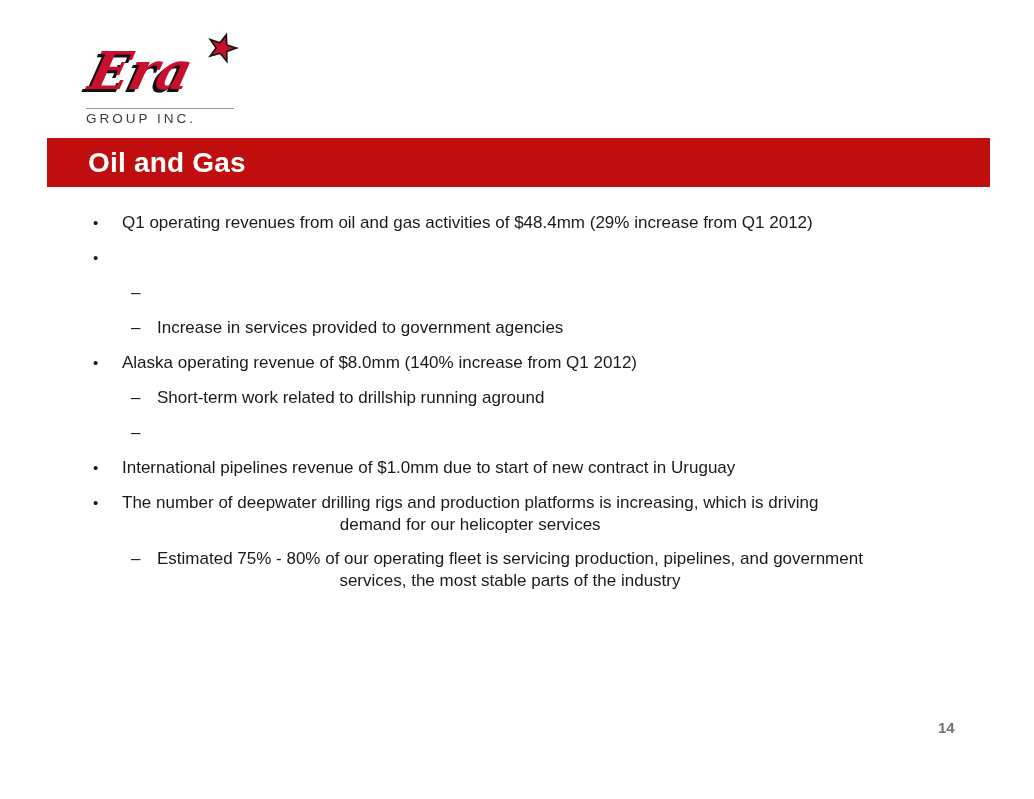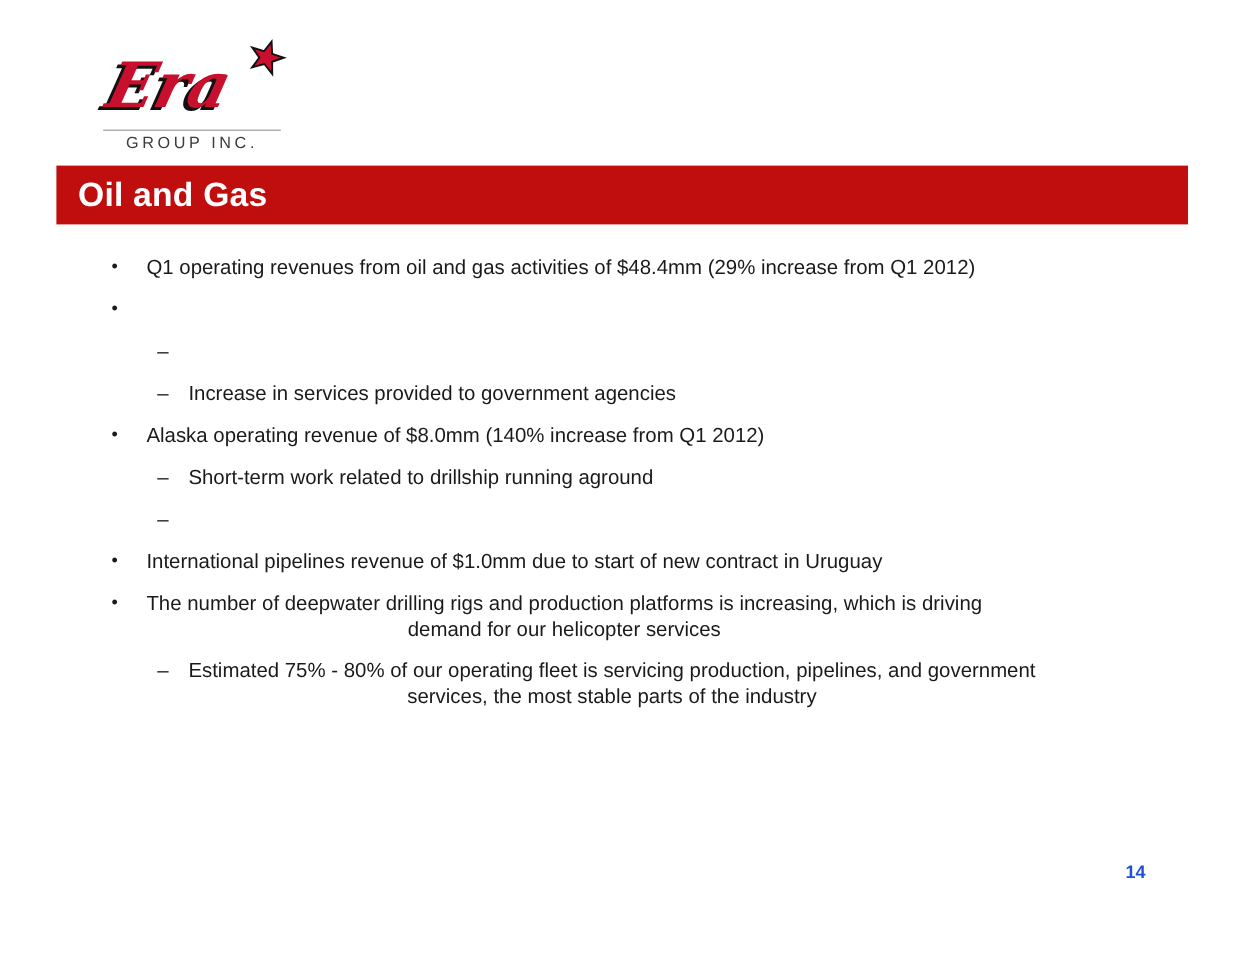--- a/index.html
+++ b/index.html
@@ -14,35 +14,35 @@
   .slide { position: absolute; inset: 0; background: #ffffff; }
 
   
   .logo { position: absolute; left: 76px; top: 30px; width: 168px; }
   .logo-script { display: block; }
   .logo-rule {
     border: 0; border-top: 1.5px solid #9b9b9b;
     margin: 0 0 2px 10px; width: 148px; height: 0;
   }
   .logo-sub {
-    margin-left: 10px; width: 148px; text-align: center;
+    margin-left: 10px; width: 148px; 
     font-size: 13.5px; letter-spacing: 3px; font-weight: 500;
     color: #3b3b3b; white-space: nowrap;
   }
 
   
   .banner {
     position: absolute; left: 47px; top: 138px;
     width: 943px; height: 49px;
     background: #c00d0d;
     display: flex; align-items: center;
   }
   .banner-title {
     color: #ffffff; font-weight: bold; font-size: 28px;
-    padding-left: 18px; letter-spacing: 0.2px;
+    padding-left: 41px; letter-spacing: 0.2px;
   }
 
   
   .content { position: absolute; left: 0; top: 212px; width: 100%; }
   .bullet { display: flex; align-items: flex-start; margin-top: 13px; }
   .bullet:first-child { margin-top: 0; }
   .bullet .marker {
     flex: 0 0 auto; font-size: 17px; line-height: 22px; color: #1a1a1a;
   }
   .bullet .btext {
@@ -51,21 +51,21 @@
     text-align: center;
   }
   .bullet.l1 { padding-left: 93px; }
   .bullet.l1 .marker { width: 29px; font-size: 15px; }
   .bullet.l2 { padding-left: 131px; }
   .bullet.l2 .marker { width: 26px; }
 
   
   .page-number {
     position: absolute; left: 938px; top: 719px;
-    font-size: 15px; font-weight: bold; color: #1d4ed8;
+    font-size: 15px; font-weight: bold; color: #737373;
   }
 </style>
 </head>
 <body>
 
 <div class="slide">
 
   <div class="logo">
     <svg class="logo-script" width="168" height="78" viewBox="0 0 168 78" aria-hidden="true">
       <g transform="skewX(-14) translate(18,0)">

